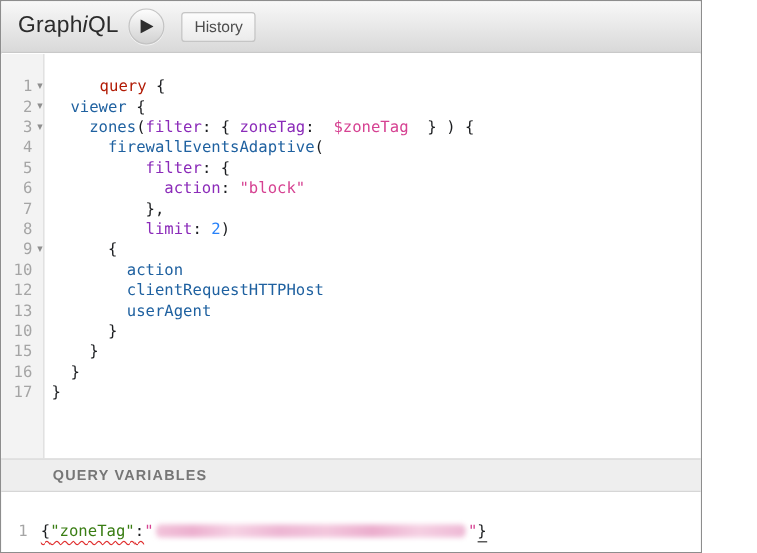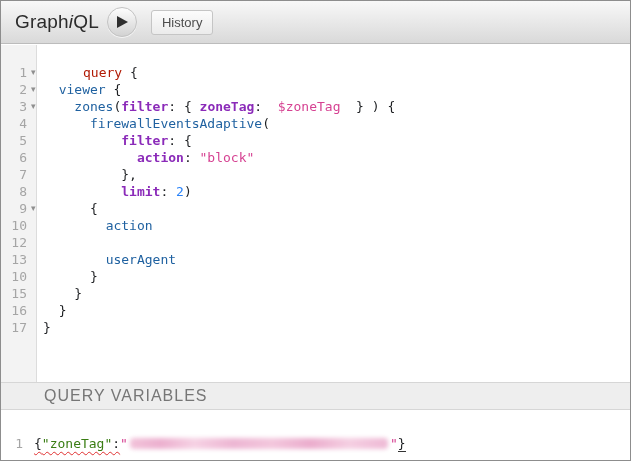--- a/index.html
+++ b/index.html
@@ -1,19 +1,19 @@
 <!DOCTYPE html>
 <html style="--c-keyword: #B11A04; --c-field: #1F61A0; --c-argument: #8B2BB9; --c-variable: #D64292; --c-string: #D64292; --c-number: #2882F9; --c-punctuation: #1c1e21; --c-json-key: #397D13; --c-linenum: #a5a5a5; --c-gutter-bg: #f3f3f3; --c-window-border: #8d8d8d;"><head>
 <meta charset="utf-8">
 <style>
   * { margin:0; padding:0; box-sizing:border-box; }
   body { background:#fff; font-family:"Liberation Sans", sans-serif; }
 
   .window {
-    position:relative; width:631px; height:461px;
+    position:relative; width:585px; height:461px;
     border:1px solid var(--c-window-border,#8d8d8d);
     background:#fff; overflow:hidden;
   }
 
   
   .topbar {
     position:absolute; left:0; top:0; right:0; height:43px;
     background:linear-gradient(#f8f8f8, #d9d9d9);
     border-bottom:1px solid #bcbcbc;
     display:flex; align-items:center; padding-left:14px;
@@ -61,35 +61,35 @@
   }
   .fold {
     flex:none; width:16px; padding-left:4px; color:#8f8f8f;
     font-size:9px; line-height:17px;
     font-family:"DejaVu Sans", sans-serif;
   }
   .code { white-space:pre; }
 
   .tk-kw  { color:var(--c-keyword,#B11A04);margin-left:40px; }
   .tk-fld { color:var(--c-field,#1F61A0); }
-  .tk-arg { color:var(--c-argument,#8B2BB9);font-weight:bold; }
+  .tk-arg { color:var(--c-argument,#8B2BB9); }
   .tk-var { color:var(--c-variable,#D64292); }
   .tk-str { color:var(--c-string,#D64292); }
   .tk-num { color:var(--c-number,#2882F9); }
   .tk-pun { color:var(--c-punctuation,#1c1e21); }
 
   
   .varbar {
     position:absolute; left:0; top:381px; right:0; height:28px;
     background:#eeeeee;
     border-top:1px solid #d6d6d6; border-bottom:1px solid #d6d6d6;
     display:flex; align-items:center; padding-left:43px;
   }
   .varbar-title {
-    font-size:16px; font-weight:normal; color:#767676;
+    font-size:12px; font-weight:bold; color:#767676;
     letter-spacing:1px;
     text-align:right;
   }
   .vars-editor {
     position:absolute; left:0; top:409px; right:0; bottom:0;
     background:#fff;
     font-family:"DejaVu Sans Mono", monospace; font-size:13px;
   }
   .vline { position:absolute; left:0; top:25px; display:flex; line-height:17px; }
   .vln { flex:none; width:22px; text-align:right; color:var(--c-linenum,#a5a5a5); }
@@ -174,21 +174,21 @@
           <span class="code"><span class="tk-pun">      {</span></span>
         </div>
         <div class="line">
           <span class="ln">10</span>
           <span class="fold"></span>
           <span class="code"><span class="tk-pun">        </span><span class="tk-fld">action</span></span>
         </div>
         <div class="line">
           <span class="ln">12</span>
           <span class="fold"></span>
-          <span class="code"><span class="tk-pun">        </span></span>
+          <span class="code"><span class="tk-pun">        </span><span class="tk-fld">clientRequestHTTPHost</span></span>
         </div>
         <div class="line">
           <span class="ln">13</span>
           <span class="fold"></span>
           <span class="code"><span class="tk-pun">        </span><span class="tk-fld">userAgent</span></span>
         </div>
         <div class="line">
           <span class="ln">10</span>
           <span class="fold"></span>
           <span class="code"><span class="tk-pun">      }</span></span>

